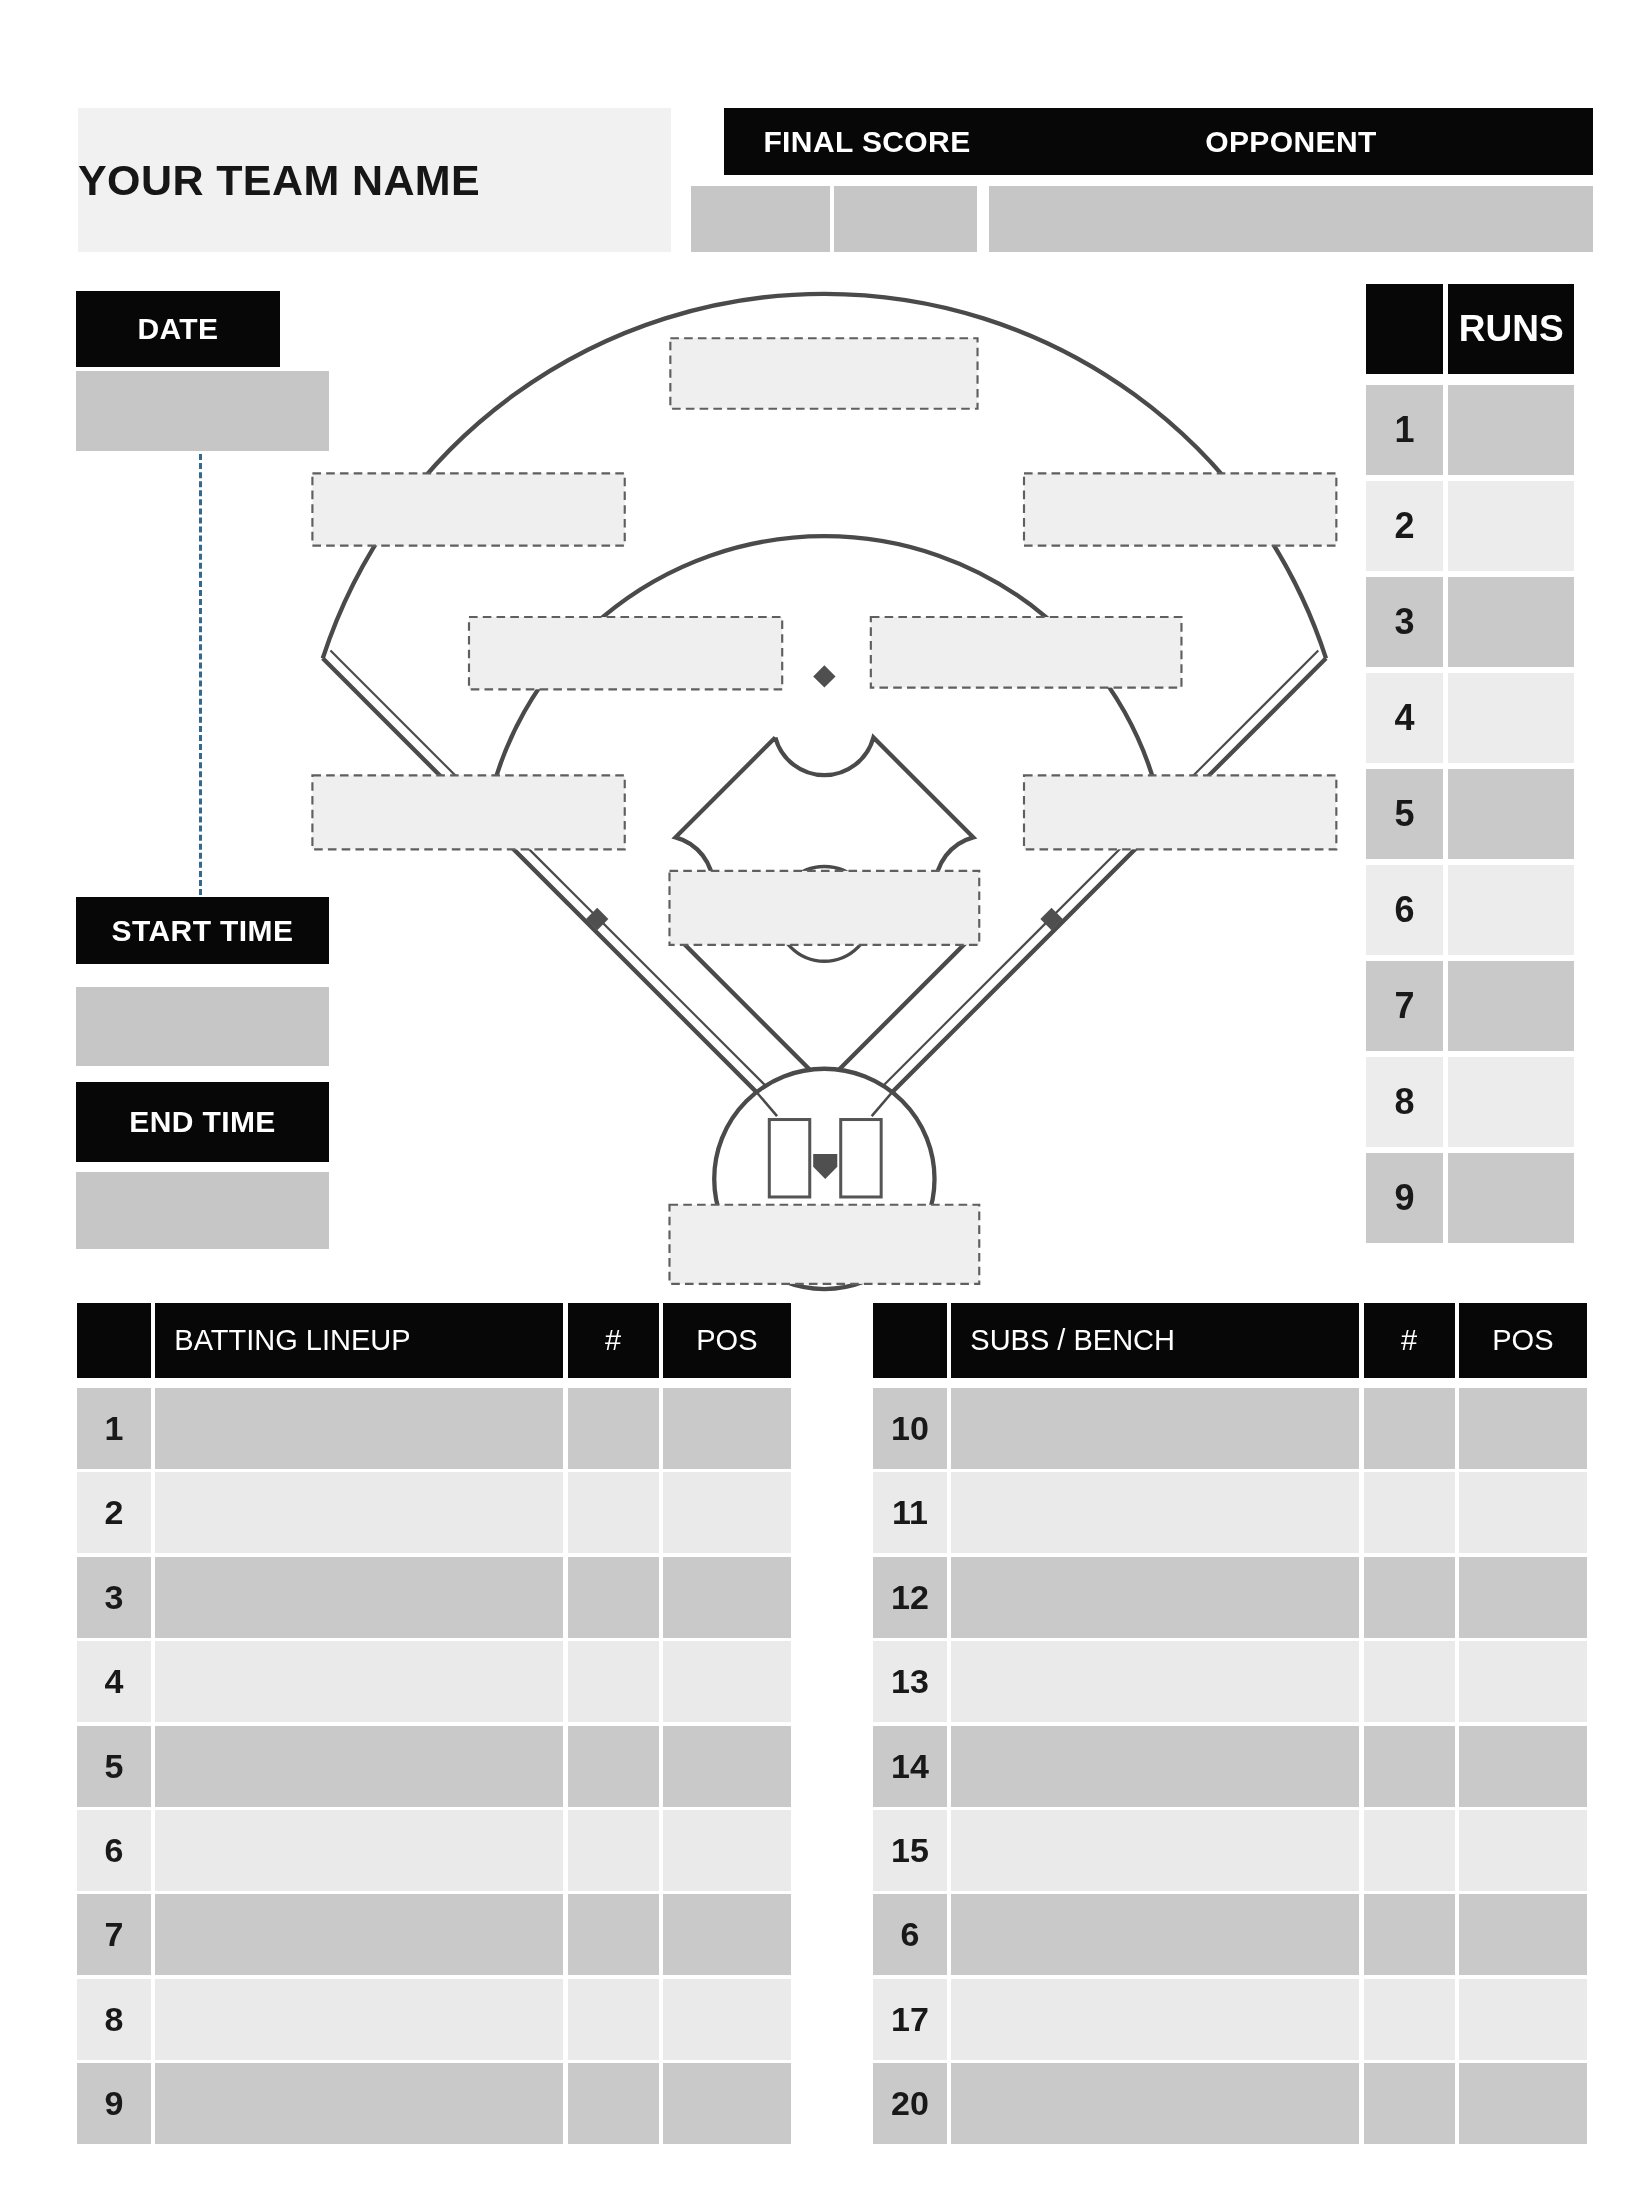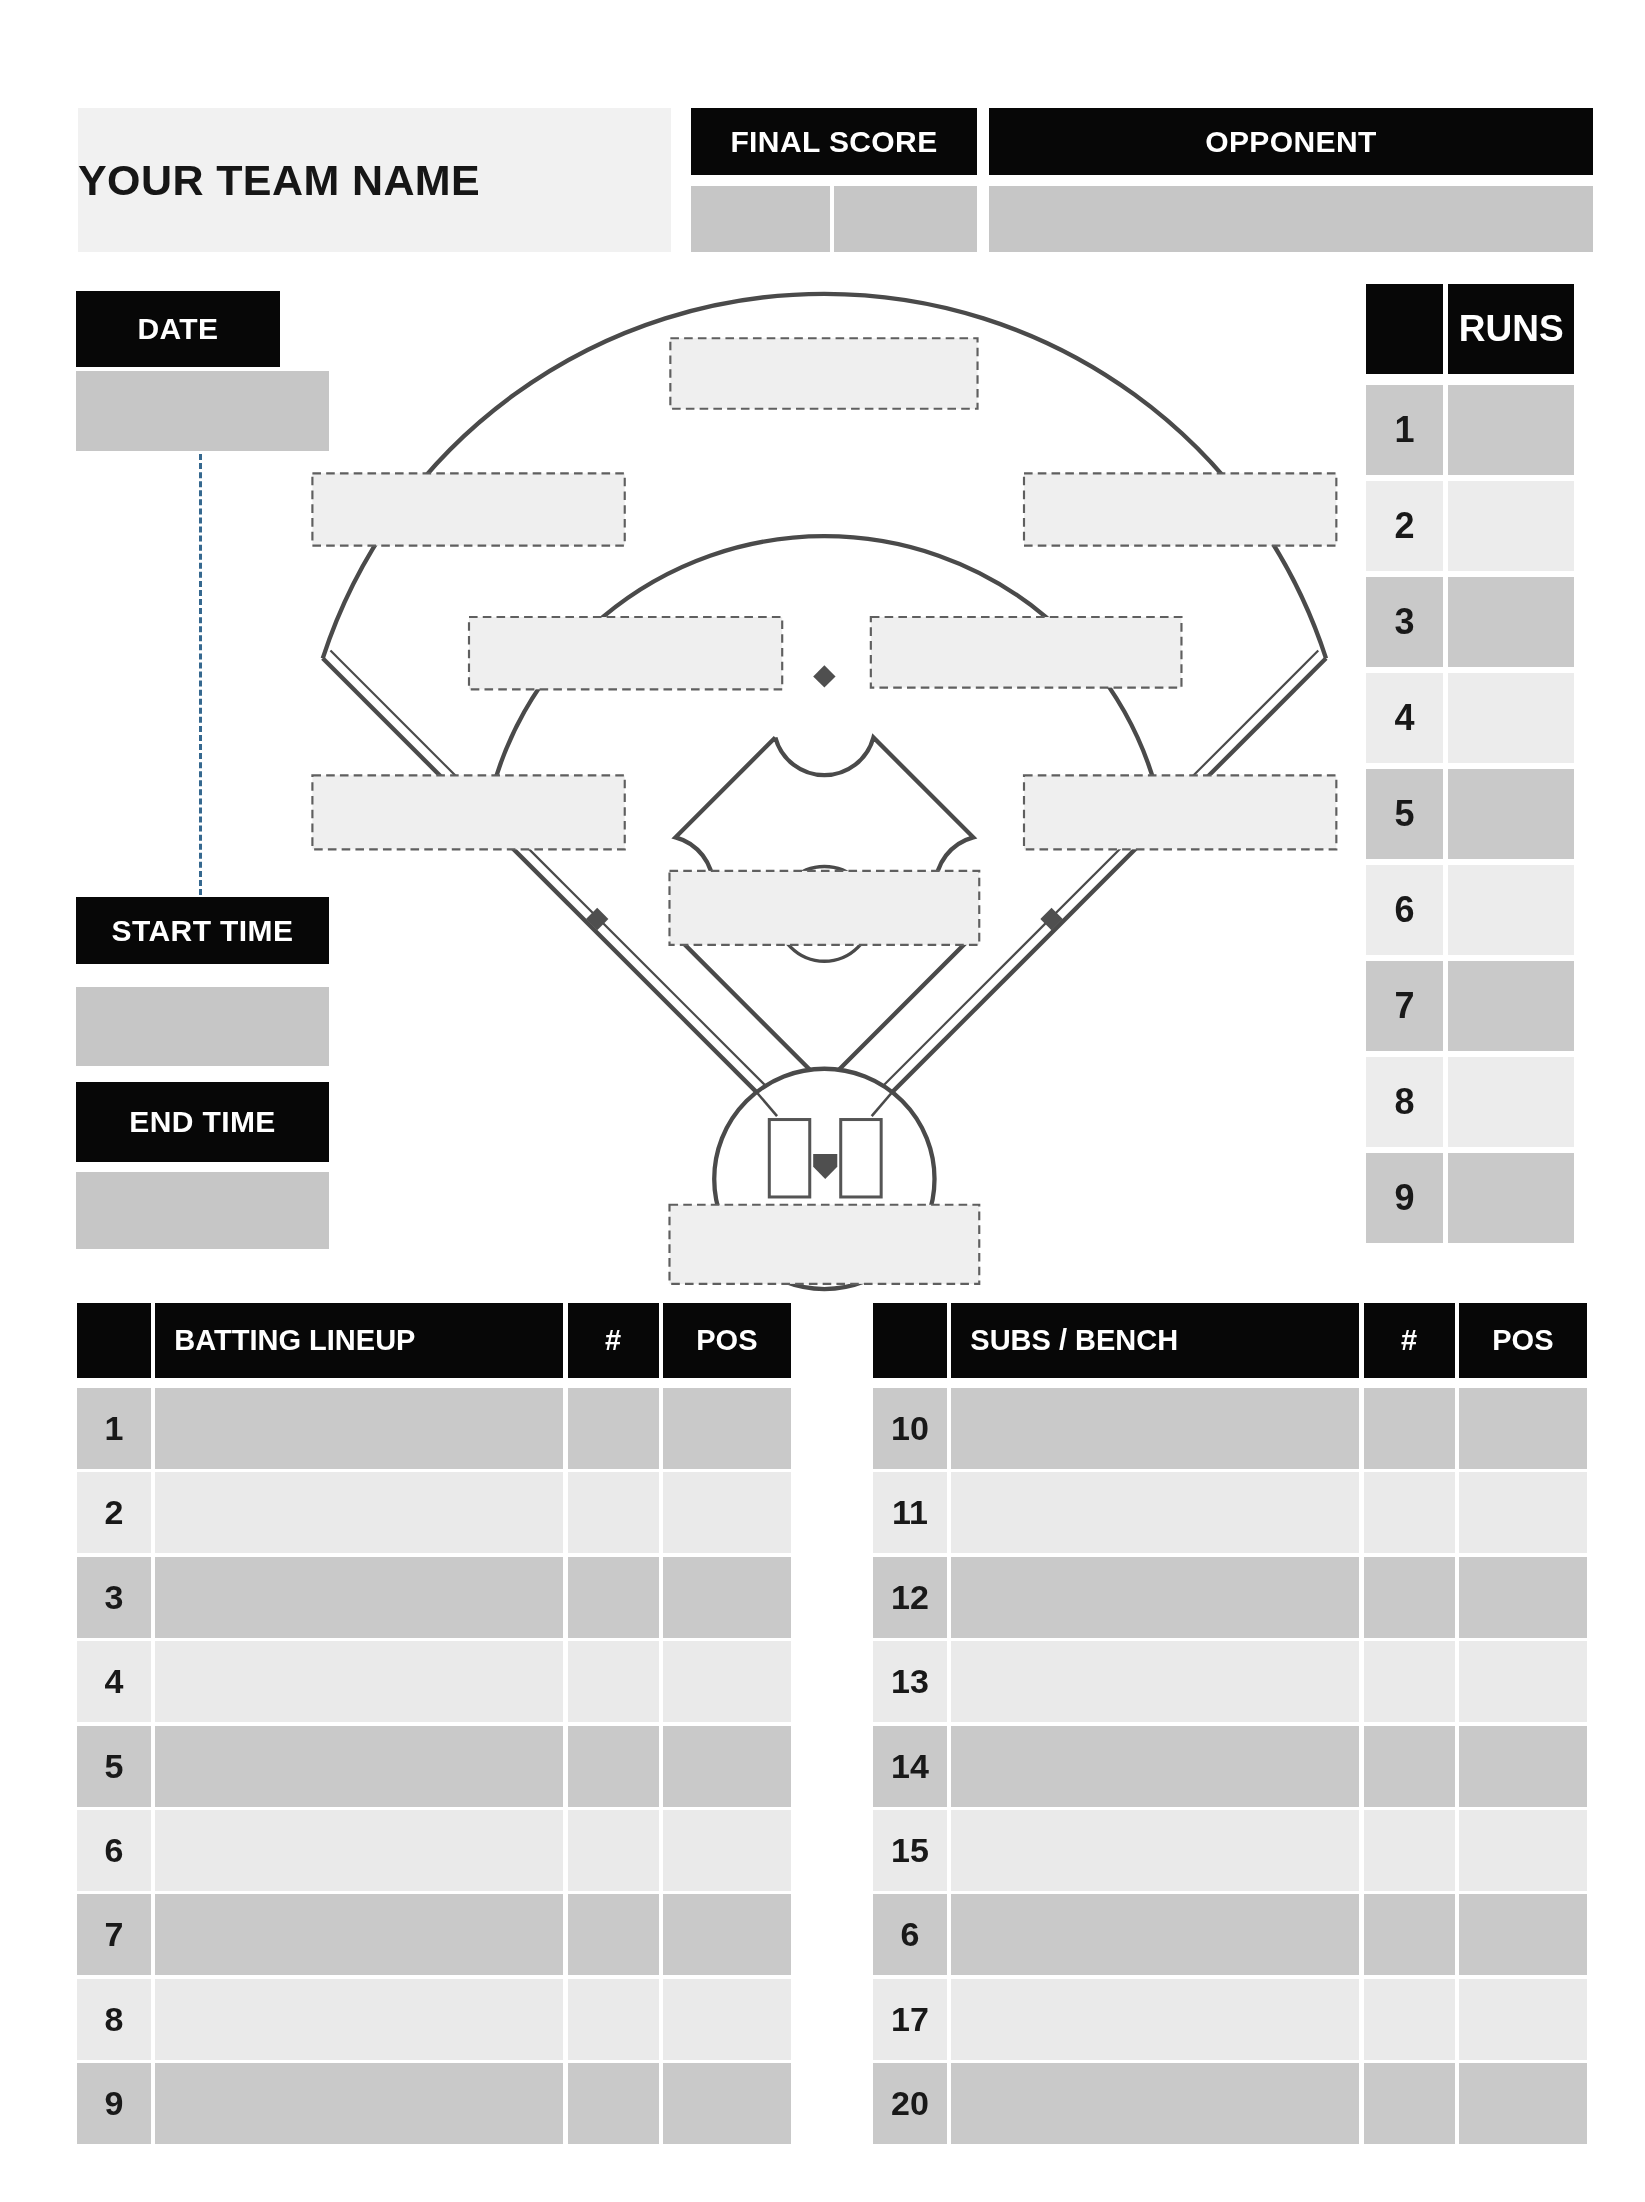--- a/index.html
+++ b/index.html
@@ -8,21 +8,21 @@
 
   .abs{position:absolute}
   .bar{position:absolute;background:#070707;color:#ffffff;font-weight:700;font-size:30px;
        display:flex;align-items:center;justify-content:center;letter-spacing:0.4px;white-space:nowrap}
   .cell{position:absolute;background:#c6c6c6}
 
   .team-box{position:absolute;left:78px;top:108px;width:593px;height:144px;background:#f1f1f1;
             display:flex;align-items:center}
   .team-box span{font-size:43px;font-weight:700;color:#161616;letter-spacing:0.4px}
 
-  .fs-bar{left:691px;top:108px;width:286px;height:67px}
+  .fs-bar{left:724px;top:108px;width:286px;height:67px}
   .fs-cell1{left:691px;top:186px;width:139px;height:66px}
   .fs-cell2{left:834px;top:186px;width:143px;height:66px}
   .opp-bar{left:989px;top:108px;width:604px;height:67px}
   .opp-cell{left:989px;top:186px;width:604px;height:66px}
 
   .date-bar{left:76px;top:291px;width:204px;height:76px}
   .date-cell{left:76px;top:371px;width:253px;height:80px}
   .timeline{position:absolute;left:199px;top:454px;width:0;height:441px;border-left:3.4px dashed #35688f}
   .start-bar{left:76px;top:897px;width:253px;height:67px}
   .start-cell{left:76px;top:987px;width:253px;height:79px}
@@ -37,21 +37,21 @@
   .runs-rows{position:absolute;left:1366px;top:385px;width:208px}
   .runs-row{display:grid;grid-template-columns:77px 126px;gap:5.2px;height:90px;margin-bottom:6px}
   .runs-row .rcell{display:flex;align-items:center;justify-content:center}
   .runs-row:nth-of-type(odd) .rcell{background:#c9c9c9}
   .runs-row:nth-of-type(even) .rcell{background:#ececec}
   .runs-row .rnum{font-weight:700;font-size:36px;color:#191919}
 
   
   .ltable-header{position:absolute;width:714px;height:75px;display:grid;
                  grid-template-columns:74px 408px 91px 128px;gap:4.3px}
-  .ltable-header .hcell{background:#070707;color:#fff;font-weight:700;font-size:29px;
+  .ltable-header .hcell{background:#070707;color:#fff;font-weight:400;font-size:29px;
                         display:flex;align-items:center;justify-content:center}
   .ltable-header .htitle{justify-content:flex-start;padding-left:19px}
   .bat-header{left:77px;top:1303px}
   .subs-header{left:873px;top:1303px}
   .lrows{position:absolute;width:714px;top:1388px}
   .bat-rows{left:77px}
   .subs-rows{left:873px}
   .lrow{display:grid;grid-template-columns:74px 408px 91px 128px;gap:4.3px;height:81px;margin-bottom:3.4px}
   .lrow div{display:flex;align-items:center;justify-content:center}
   .lrow:nth-of-type(odd) div{background:#c9c9c9}

